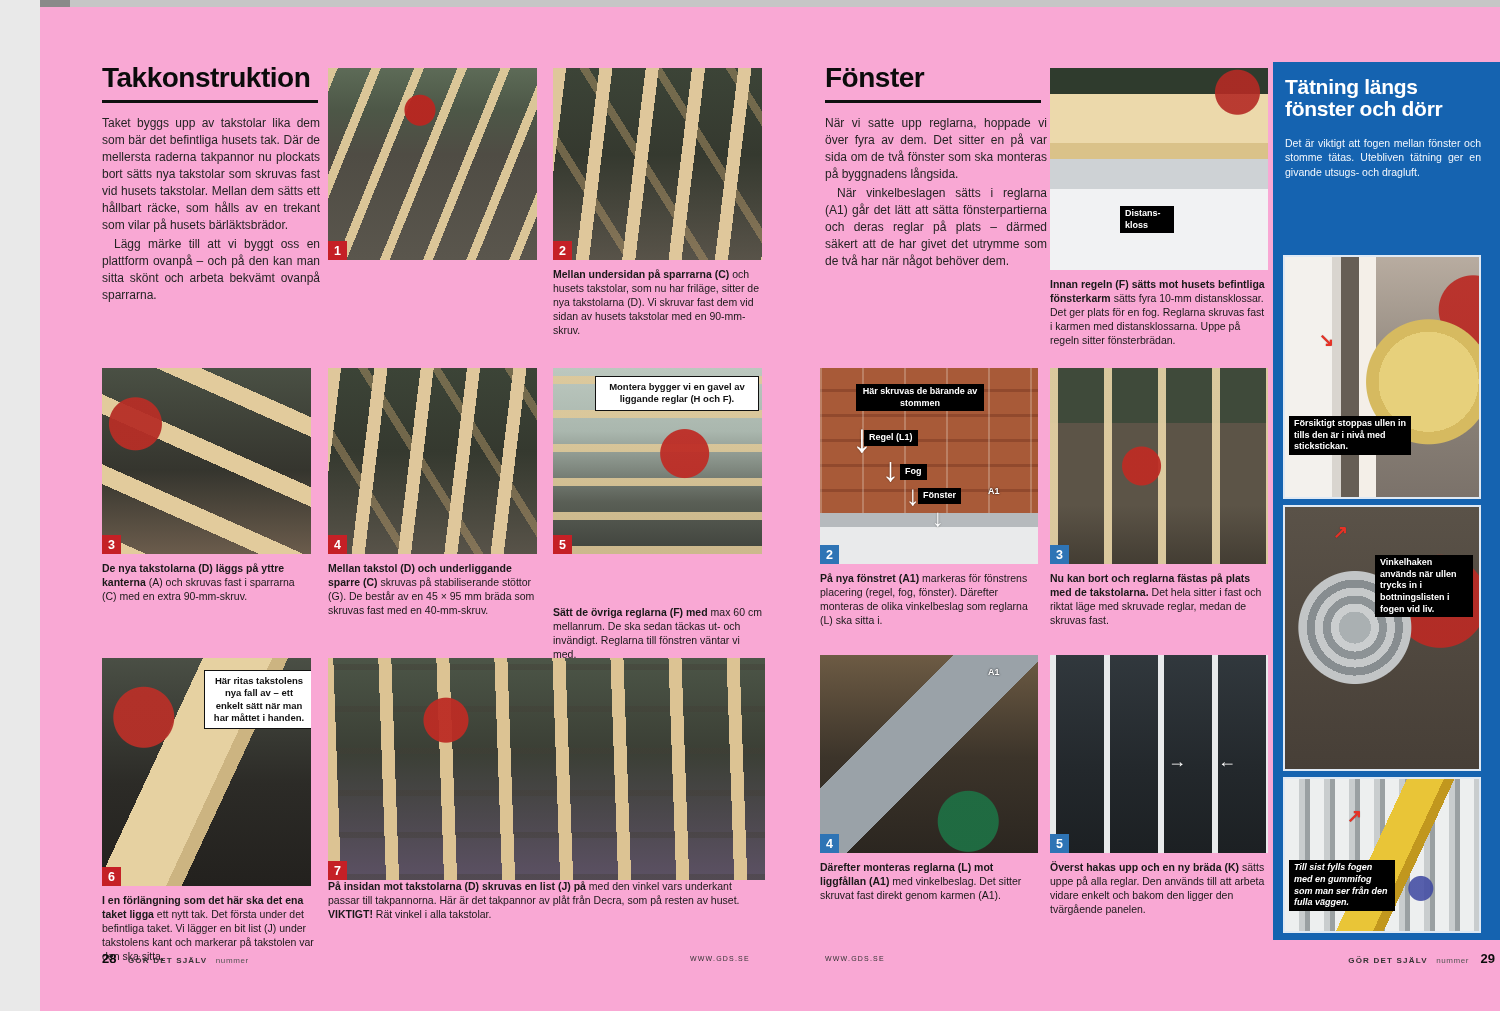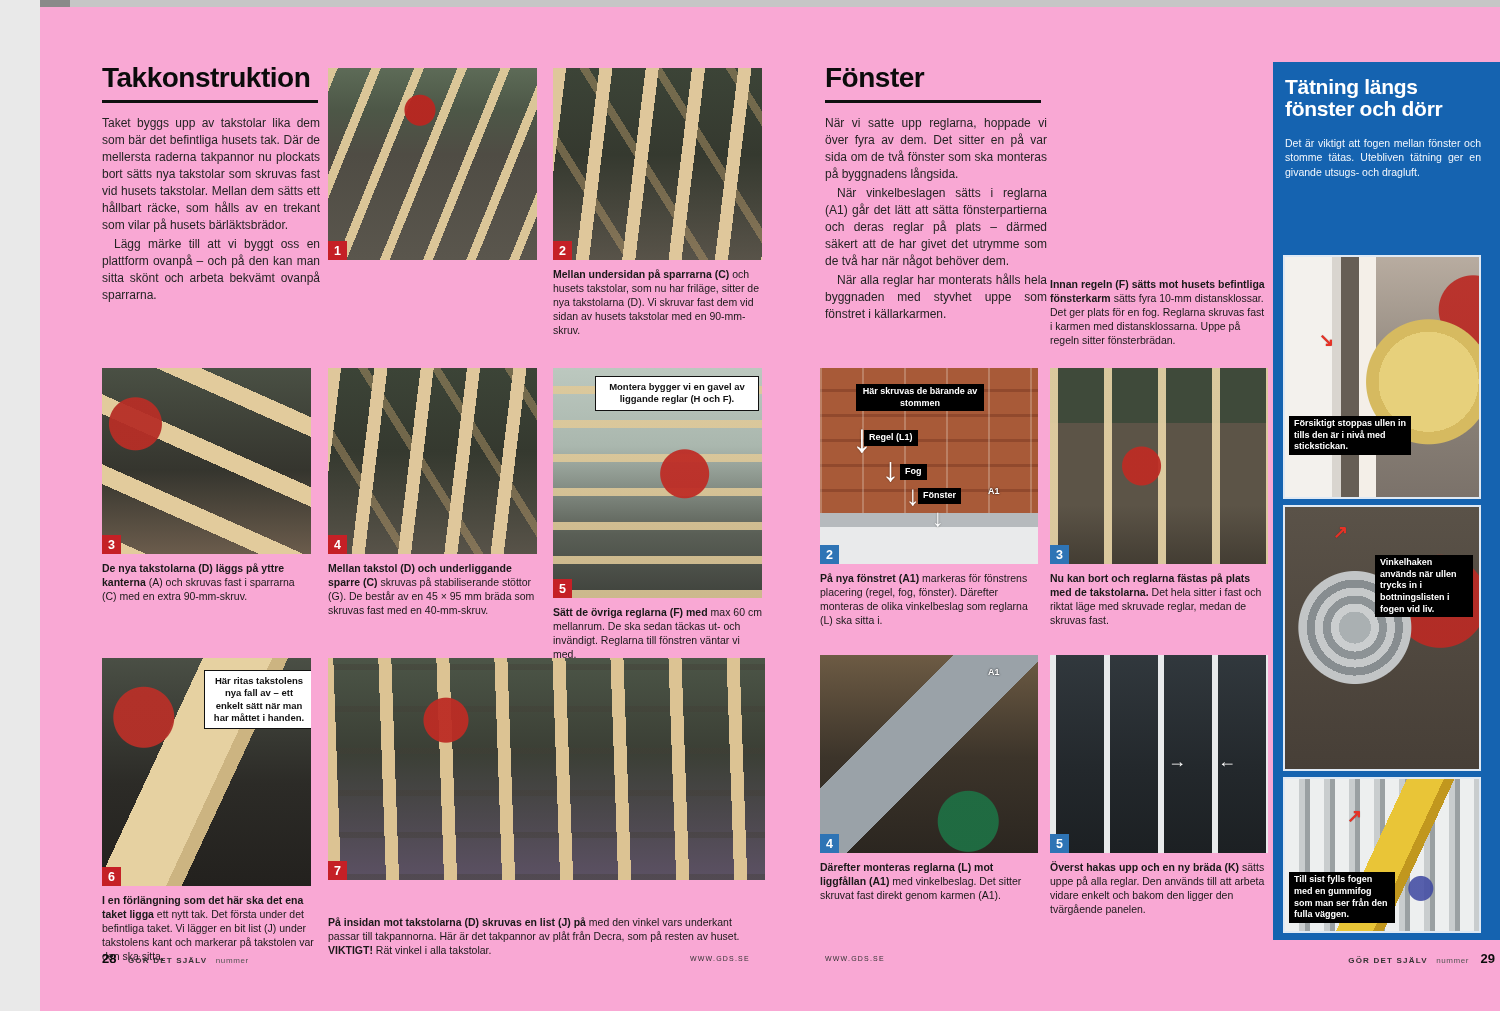--- a/index.html
+++ b/index.html
@@ -132,57 +132,59 @@
   </p>
 
   <div class="photo sc-rafters" style="left:288px;top:368px;width:209px;height:186px;">
     <span class="badge red">4</span>
   </div>
   <p class="cap abs" style="left:288px;top:562px;width:209px;">
     <b>Mellan takstol (D) och underliggande sparre (C)</b>
     <span>skruvas på stabiliserande stöttor (G). De består av en 45 × 95 mm bräda som skruvas fast med en 40-mm-skruv.</span>
   </p>
 
-  <div class="photo sc-gable" style="left:513px;top:368px;width:209px;height:230px;">
+  <div class="photo sc-gable" style="left:513px;top:368px;width:209px;height:186px;">
     <div class="insetbox" style="left:42px;top:8px;width:150px;">Montera bygger vi en gavel av liggande reglar (H och F).</div>
     <span class="badge red">5</span>
   </div>
   <p class="cap abs" style="left:513px;top:606px;width:209px;">
     <b>Sätt de övriga reglarna (F) med</b>
     <span>max 60 cm mellanrum. De ska sedan täckas ut- och invändigt. Reglarna till fönstren väntar vi med.</span>
   </p>
 
   <div class="photo sc-beamdark" style="left:62px;top:658px;width:209px;height:228px;">
     <div class="insetbox" style="left:102px;top:12px;width:92px;padding-left:8px;">Här ritas takstolens nya fall av – ett enkelt sätt när man har måttet i handen.</div>
     <span class="badge red">6</span>
   </div>
   <p class="cap abs" style="left:62px;top:894px;width:213px;">
     <b>I en förlängning som det här ska det ena taket ligga</b>
     <span>ett nytt tak. Det första under det befintliga taket. Vi lägger en bit list (J) under takstolens kant och markerar på takstolen var den ska sitta.</span>
   </p>
 
   <div class="photo sc-wide" style="left:288px;top:658px;width:437px;height:222px;">
     <span class="badge red">7</span>
   </div>
-  <p class="cap abs" style="left:288px;top:916px;width:437px;">
+  <p class="cap abs" style="left:288px;top:880px;width:437px;">
     <b>På insidan mot takstolarna (D) skruvas en list (J) på</b>
     <span>med den vinkel vars underkant passar till takpannorna. Här är det takpannor av plåt från Decra, som på resten av huset.</span>
     <b>VIKTIGT!</b>
     <span>Rät vinkel i alla takstolar.</span>
   </p>
 
   <h1 class="ptitle abs" style="left:785px;top:62px;">Fönster</h1>
   <div class="rule abs" style="left:785px;top:100px;width:216px;"></div>
 
   <div class="intro abs" style="left:785px;top:115px;width:222px;">
     <p>När vi satte upp reglarna, hoppade vi över fyra av dem. Det sitter en på var sida om de två fönster som ska monteras på byggnadens långsida.</p>
     <p class="ind">När vinkelbeslagen sätts i reglarna (A1) går det lätt att sätta fönsterpartierna och deras reglar på plats – därmed säkert att de har givet det utrymme som de två har när något behöver dem.</p>
-    <p class="ind">När alla reglar har monterats hålls hela byggnaden med styvhet uppe som fönstret i källarkarmen.</p>
-  </div>
-
+  </div>
+
+  <div class="photo sc-plank" style="left:1010px;top:68px;width:218px;height:202px;">
+    <div class="blk wrap" style="left:70px;top:138px;width:44px;white-space:normal;">Distans-kloss</div>
+  </div>
   <p class="cap abs" style="left:1010px;top:278px;width:218px;">
     <b>Innan regeln (F) sätts mot husets befintliga fönsterkarm</b>
     <span>sätts fyra 10-mm distansklossar. Det ger plats för en fog. Reglarna skruvas fast i karmen med distansklossarna. Uppe på regeln sitter fönsterbrädan.</span>
   </p>
 
   <div class="photo sc-brick" style="left:780px;top:368px;width:218px;height:196px;">
     <div class="blk wrap" style="left:36px;top:16px;width:118px;text-align:center;">Här skruvas de bärande av stommen</div>
     <span class="whitearrow" style="left:32px;top:48px;font-size:40px;">↓</span>
     <div class="blk" style="left:44px;top:62px;">Regel (L1)</div>
     <span class="whitearrow" style="left:62px;top:82px;font-size:34px;">↓</span>
@@ -236,21 +238,21 @@
       <div class="blk wrap" style="left:4px;bottom:42px;width:112px;">Försiktigt stoppas ullen in tills den är i nivå med stickstickan.</div>
     </div>
 
     <div class="sbphoto sc-coil" style="left:10px;top:443px;width:194px;height:262px;">
       <span class="redarrow" style="left:48px;top:14px;">↗</span>
       <div class="blk wrap" style="right:6px;top:48px;width:88px;">Vinkelhaken används när ullen trycks in i bottningslisten i fogen vid liv.</div>
     </div>
 
     <div class="sbphoto sc-caulk" style="left:10px;top:715px;width:194px;height:152px;">
       <span class="redarrow" style="left:62px;top:26px;">↗</span>
-      <div class="blk wrap" style="left:4px;bottom:8px;width:96px;">Till sist fylls fogen med en gummifog som man ser från den fulla väggen.</div>
+      <div class="blk wrap" style="left:4px;bottom:20px;width:96px;font-style:italic;">Till sist fylls fogen med en gummifog som man ser från den fulla väggen.</div>
     </div>
   </div>
 
   <div class="foot" style="left:62px;top:951px;">
     <span class="pg">28</span>
     <span class="mag" style="margin-left:8px;">GÖR DET SJÄLV</span>
     <span class="iss" style="margin-left:5px;">nummer</span>
   </div>
   <div class="foot" style="left:650px;top:955px;font-size:7px;">WWW.GDS.SE</div>
   <div class="foot" style="left:785px;top:955px;font-size:7px;">WWW.GDS.SE</div>

